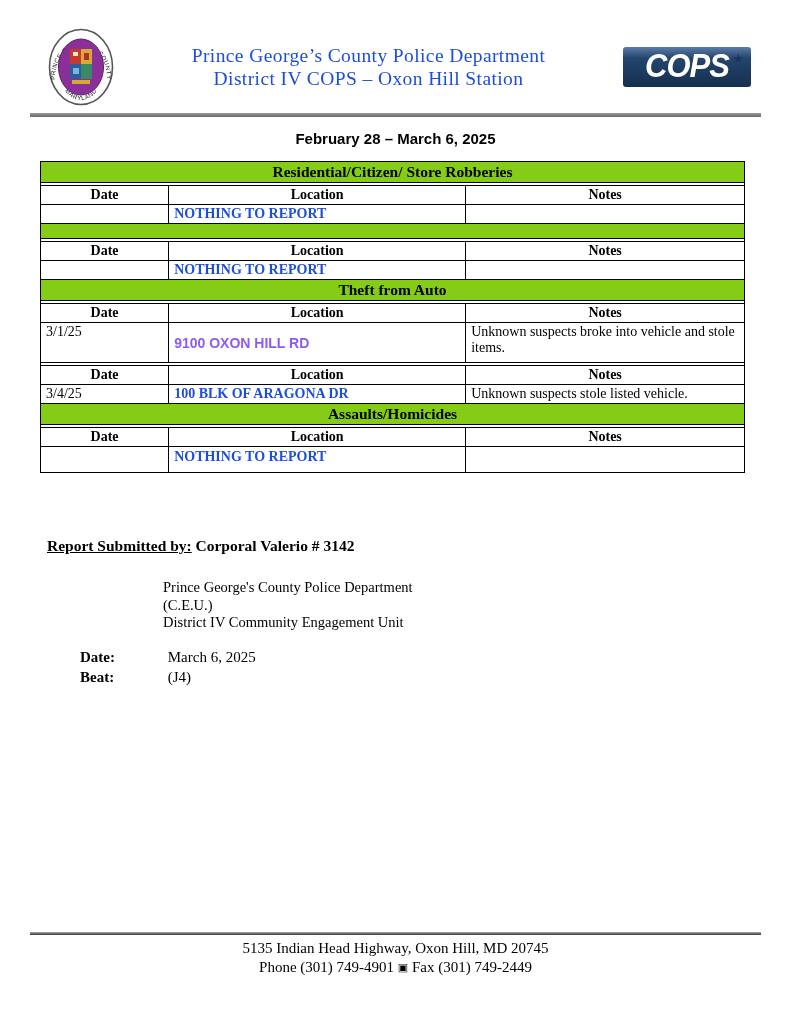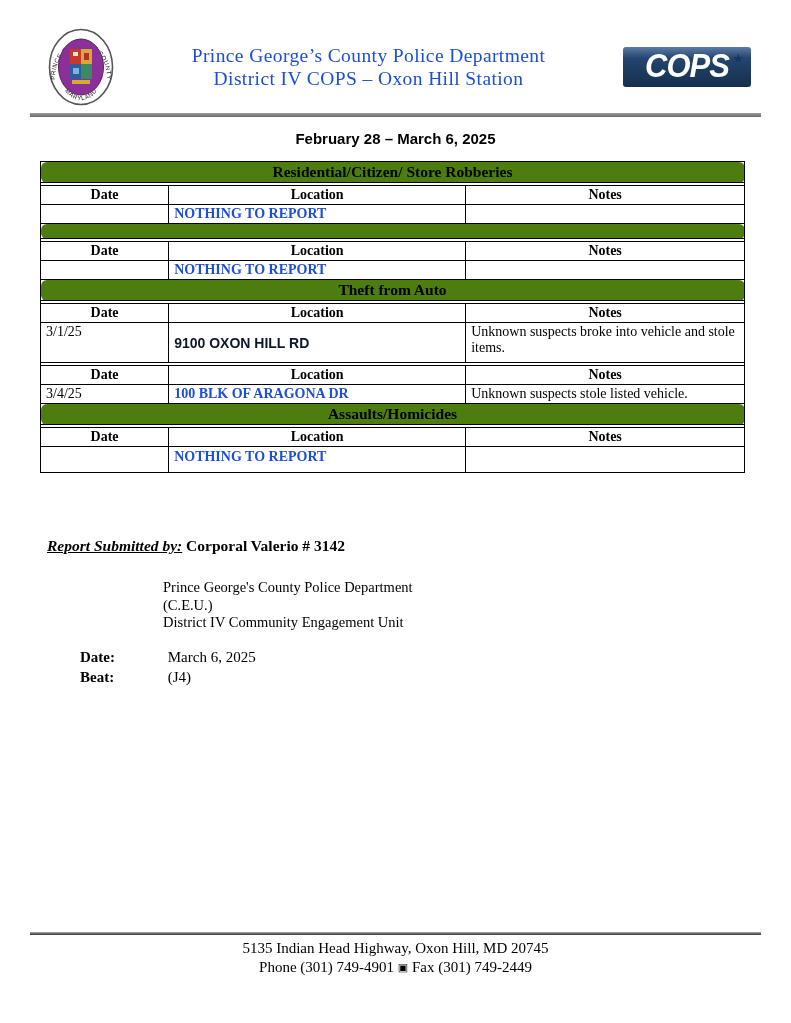--- a/index.html
+++ b/index.html
@@ -27,37 +27,37 @@
                 font-family:"Liberation Sans", sans-serif; font-weight:bold; font-size:15px; }
   .report-title { margin-top:3px; text-align:center; }
   .report-title span { display:inline-block; font-family:"Liberation Sans", sans-serif;
                        font-weight:bold; font-style:italic; font-size:20.5px;
                        border-bottom:2.5px solid #000; padding:0 2px 1px 2px; }
 
   
   table.crime { margin:14px 0 0 40px; width:705px; border-collapse:collapse;
                 table-layout:fixed; }
   table.crime td { border:1px solid #000; }
-  tr.sec td { background:#4d7c0f; text-align:center; font-weight:bold;
-              font-size:15.5px; height:21px;border-radius:6px; }
+  tr.sec td { background:#84cc16; text-align:center; font-weight:bold;
+              font-size:15.5px; height:21px; }
   tr.sec.empty td { height:15px; }
   tr.gap td { height:3px; padding:0; border-left:1px solid #000; border-right:1px solid #000; }
   tr.cols td { font-weight:bold; text-align:center; font-size:14px; height:19px; }
   tr.data td { font-size:14px; padding:1px 5px; height:18px; }
   tr.data.tall td { height:40px; }
   tr.data.toprow td { height:26px; vertical-align:top; padding-top:2px; }
   td.vt { vertical-align:top; }
   td.vm { vertical-align:middle; }
   .red-serif { color:#1d4ed8; font-weight:bold; }
-  .red-sans  { color:#0f172a; font-weight:bold;
+  .red-sans  { color:#8b5cf6; font-weight:bold;
                font-family:"Liberation Sans", sans-serif; font-size:13px;margin-top:23px; }
 
   
   .submitted { margin:64px 0 0 47px; font-size:15.5px; font-weight:bold; }
-  .submitted .lbl { text-decoration:underline;font-style:italic; }
+  .submitted .lbl { text-decoration:underline; }
   .unit-block { margin:24px 0 0 163px; font-size:14.5px; line-height:1.22; }
   .db-row { margin-left:80px; font-size:15px; }
   .db-row.first { margin-top:17px; }
   .db-row.second { margin-top:3px; }
   .db-label { display:inline-block; width:84px; font-weight:bold; }
   .db-value { font-weight:normal; }
 
   
   .footer { position:absolute; left:30px; right:30px; top:932px; }
   .footer-rule { height:3px; background:linear-gradient(180deg,#aaa,#333); }

